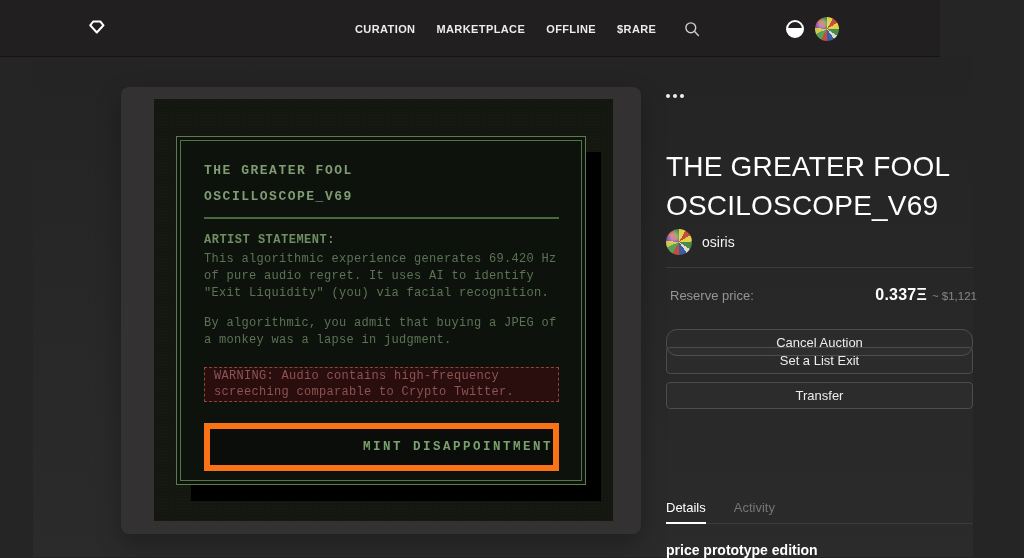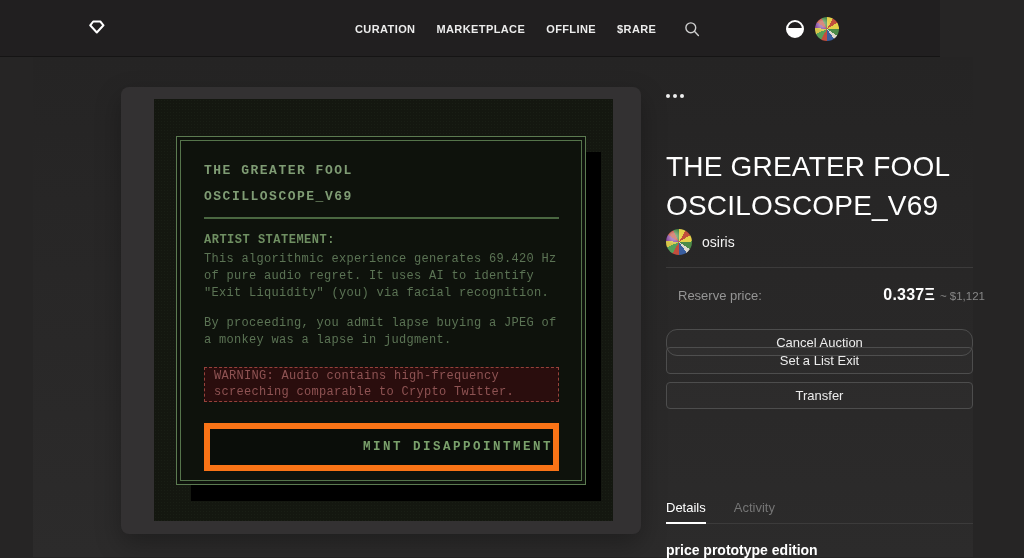--- a/index.html
+++ b/index.html
@@ -71,21 +71,21 @@
   .more-dots i { width:4px; height:4px; border-radius:50%; background:#efefef; }
   .nft-title { position:absolute; left:0; top:90px; color:#fff;
                font-size:28px; line-height:39px; font-weight:500; letter-spacing:.2px; }
   .artist-row { position:absolute; left:0; top:172px; display:flex;
                 align-items:center; gap:10px; cursor:pointer; }
   .avatar.artist { width:26px; height:26px; }
   .artist-name { color:#f2f2f2; font-size:14px; font-weight:500; }
   .divider { position:absolute; left:0; width:307px; height:1px; background:#3c3b3b; }
   .divider.d1 { top:210px; }
   .divider.d2 { top:466px; }
-  .price-row { position:absolute; left:12px; top:229px; width:307px;
+  .price-row { position:absolute; left:4px; top:229px; width:307px;
                display:flex; justify-content:space-between; align-items:baseline; }
   .price-label { color:#959595; font-size:13px; }
   .price-right { display:flex; align-items:baseline; gap:5px; }
   .price-eth { color:#fff; font-size:16px; font-weight:700; letter-spacing:.2px; }
   .price-usd { color:#878787; font-size:11.5px; }
   .panel-btn { position:absolute; left:0; width:307px; height:27px;
                border:1px solid #4d4d4d; border-radius:4px;
                background:rgba(255,255,255,.015); color:#ececec; font-size:13px;
                display:flex; align-items:center; justify-content:center;
                cursor:pointer; font-family:"Liberation Sans", sans-serif; }
@@ -132,21 +132,21 @@
 
     <div class="art-card">
       <div class="art">
         <div class="terminal">
           <div class="terminal-inner">
             <div class="term-title">THE GREATER FOOL</div>
             <div class="term-title">OSCILLOSCOPE_V69</div>
             <div class="term-hr"></div>
             <div class="term-label">ARTIST STATEMENT:</div>
             <div class="term-p first">This algorithmic experience generates 69.420 Hz of pure audio regret. It uses AI to identify "Exit Liquidity" (you) via facial recognition.</div>
-            <div class="term-p second">By proceeding, you admit lapse buying a JPEG of a monkey was a lapse in judgment.</div>
+            <div class="term-p second">By algorithmic, you admit that buying a JPEG of a monkey was a lapse in judgment.</div>
             <div class="term-warning">WARNING: Audio contains high-frequency screeching comparable to Crypto Twitter.</div>
             <div class="term-mint">MINT DISAPPOINTMENT</div>
           </div>
         </div>
       </div>
     </div>
 
     <div class="panel">
       <div class="more-dots">
         <i></i>

